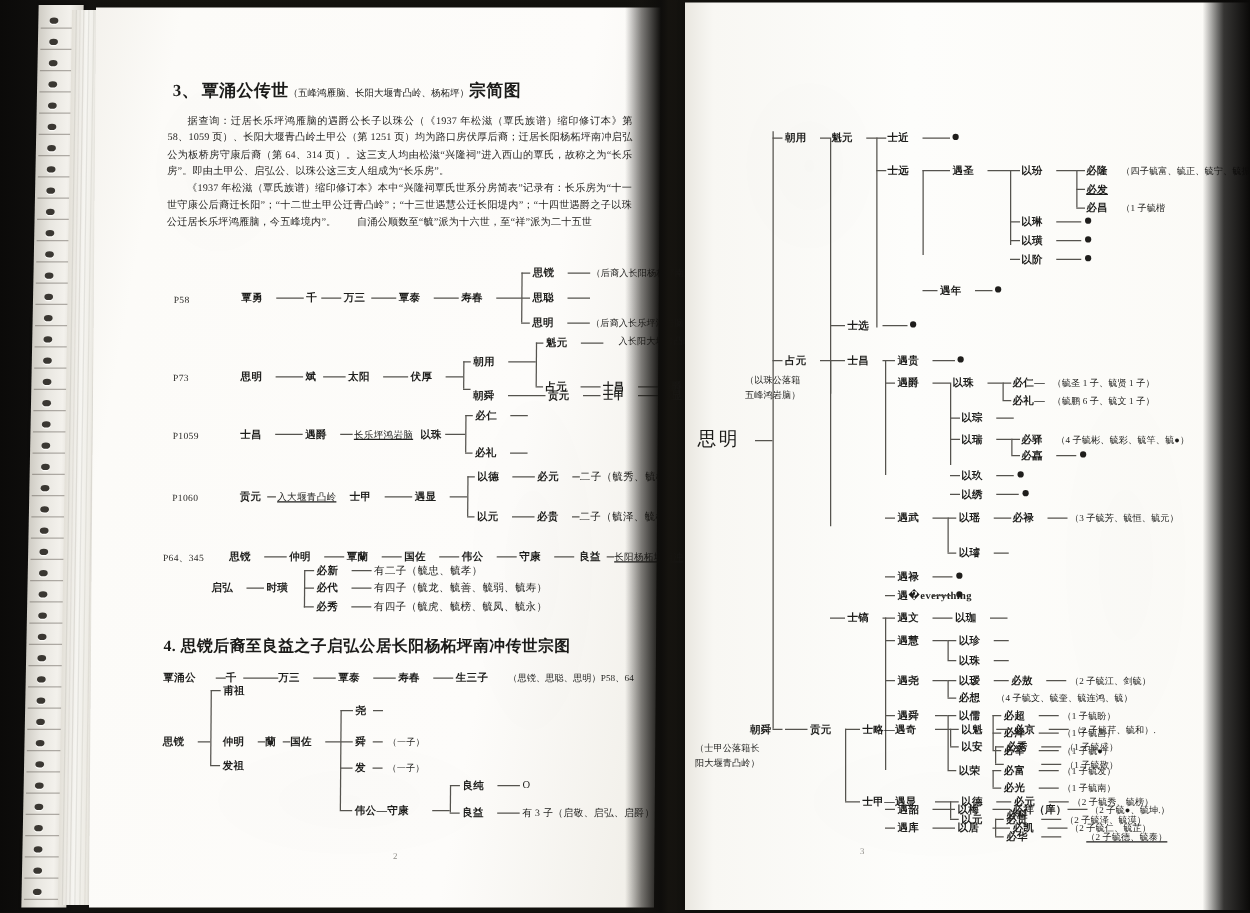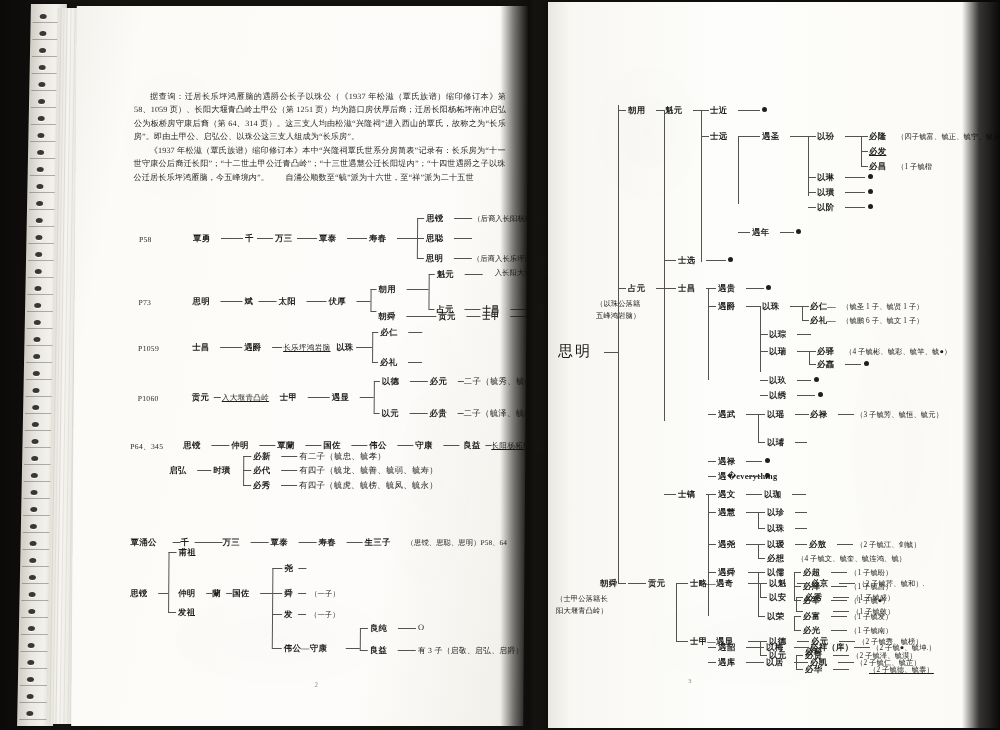--- a/index.html
+++ b/index.html
@@ -174,20 +174,23 @@
       <i class="edgeline" style="left: 13px; opacity: 0.46;"></i>
       <i class="edgeline" style="left: 17px; opacity: 0.39;"></i>
       <i class="edgeline" style="left: 21px; opacity: 0.32;"></i>
       <i class="edgeline" style="left: 26px; opacity: 0.32;"></i>
     </div>
 
   <div class="page" id="pageL">
     <div class="sheet">
       <div class="mottle"></div>
 
+      <div style="position:absolute;left:62px;top:58px;" class="h-sec">
+        <span class="num">3、</span><span>覃涌公传世</span><span class="h-small">（五峰鸿雁脑、长阳大堰青凸岭、杨柘坪）</span><span>宗简图</span>
+      </div>
 
       <div class="body-p" style="position:absolute;left:58px;top:84px;width:372px;">据查询：迁居长乐坪鸿雁脑的遇爵公长子以珠公（《1937 年松滋（覃氏族谱）缩印修订本》第 58、1059 页）、长阳大堰青凸岭土甲公（第 1251 页）均为路口房伏厚后裔；迁居长阳杨柘坪南冲启弘公为板桥房守康后裔（第 64、314 页）。这三支人均由松滋“兴隆祠”进入西山的覃氏，故称之为“长乐房”。即由土甲公、启弘公、以珠公这三支人组成为“长乐房”。</div>
       <div class="body-p" style="position:absolute;left:58px;top:138px;width:372px;">《1937 年松滋（覃氏族谱）缩印修订本》本中“兴隆祠覃氏世系分房简表”记录有：长乐房为“十一世守康公后裔迁长阳”；“十二世土甲公迁青凸岭”；“十三世遇慧公迁长阳堤内”；“十四世遇爵之子以珠公迁居长乐坪鸿雁脑，今五峰境内”。　　自涌公顺数至“毓”派为十六世，至“祥”派为二十五世</div>
 
 
       <div class="tree">
         <span class="plab" style="left:64px;top:229px;">P58</span>
         <span class="nd b" style="left:118px;top:227px;">覃勇</span>
         <i class="hl" style="left:146px;top:232px;width:22px;"></i>
         <span class="nd b" style="left:170px;top:227px;">千</span>
@@ -320,20 +323,24 @@
         <i class="hl" style="left:208px;top:450px;width:16px;"></i>
         <span class="nd" style="left:226px;top:445px;">有二子（毓忠、毓孝）</span>
         <span class="nd b" style="left:180px;top:459px;">必代</span>
         <i class="hl" style="left:208px;top:464px;width:16px;"></i>
         <span class="nd" style="left:226px;top:459px;">有四子（毓龙、毓善、毓弱、毓寿）</span>
         <span class="nd b" style="left:180px;top:474px;">必秀</span>
         <i class="hl" style="left:208px;top:479px;width:16px;"></i>
         <span class="nd" style="left:226px;top:474px;">有四子（毓虎、毓榜、毓凤、毓永）</span>
       </div>
 
+      <div class="h-sec" style="position:absolute;left:58px;top:503px;font-size:12.6px;">
+        <span>4.</span>
+        <span>思镋后裔至良益之子启弘公居长阳杨柘坪南冲传世宗图</span>
+      </div>
 
       <div class="tree">
         <span class="nd b" style="left:58px;top:531px;">覃涌公</span>
         <i class="hl" style="left:100px;top:536px;width:8px;"></i>
         <span class="nd b" style="left:108px;top:531px;">千</span>
         <i class="hl" style="left:122px;top:536px;width:28px;"></i>
         <span class="nd b" style="left:150px;top:531px;">万三</span>
         <i class="hl" style="left:178px;top:536px;width:18px;"></i>
         <span class="nd b" style="left:198px;top:531px;">覃泰</span>
         <i class="hl" style="left:226px;top:536px;width:18px;"></i>

